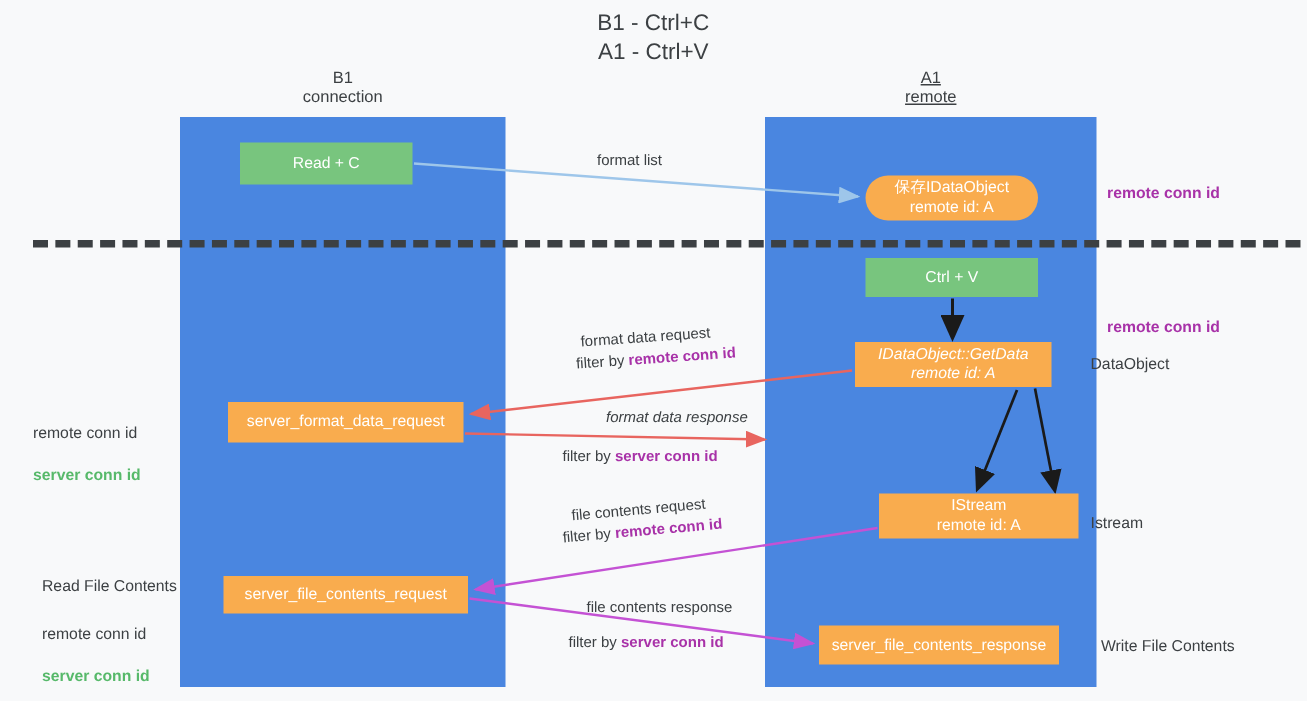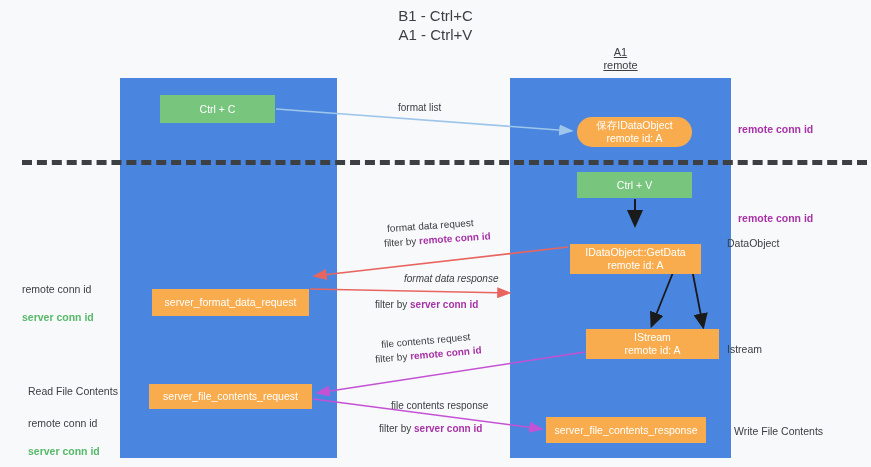--- a/index.html
+++ b/index.html
@@ -43,22 +43,22 @@
     display:flex;flex-direction:column;align-items:center;justify-content:center;
     color:#ffffff;font-size:10.5px;line-height:13px;text-align:center;
     white-space:pre-line;
   }
   .node.green{background:#78c57e;}
   .node.orange{background:#f9ac4e;}
 
   #n-ctrlc{left:160px;top:95px;width:115px;height:28px;}
   #n-idataobject{left:577px;top:117px;width:115px;height:30px;border-radius:15px;}
   #n-ctrlv{left:577px;top:172px;width:115px;height:26px;}
-  #n-getdata{left:570px;top:244px;width:131px;height:30px;}
-  #n-sfdreq{left:152px;top:268px;width:157px;height:27px;margin-top:21px;}
+  #n-getdata{left:570px;top:228px;width:131px;height:30px;font-style:italic;}
+  #n-sfdreq{left:152px;top:268px;width:157px;height:27px;}
   #n-sfdresp{left:514px;top:280px;width:164px;height:25px;}
   #n-istream{left:586px;top:329px;width:133px;height:30px;}
   #n-sfcreq{left:149px;top:384px;width:163px;height:25px;text-align:center;}
   #n-sfcresp{left:546px;top:417px;width:160px;height:26px;}
 
   
   .annot{position:absolute;font-size:10.5px;line-height:14px;white-space:pre-line;}
   .annot.dark{color:#3c4043;}
   .annot.purple{color:#a832a8;font-weight:bold;}
 
@@ -96,20 +96,22 @@
 </head>
 <body>
 
 <div id="stage">
 
   <div class="lane" id="lane-b1"></div>
   <div class="lane" id="lane-a1"></div>
 
   <div id="title">B1 - Ctrl+C
 A1 - Ctrl+V</div>
+  <div class="lane-head" id="head-b1">B1
+connection</div>
   <div class="lane-head" id="head-a1">A1
 remote</div>
 
   <div id="divider"></div>
 
   <svg id="edges" viewBox="0 0 871 467">
     <defs>
       <marker id="ah-blue" markerWidth="9" markerHeight="7" refX="8" refY="3.5" orient="auto">
         <polygon points="0,0 9,3.5 0,7" fill="#9ec6ea"></polygon>
       </marker>
@@ -137,21 +139,21 @@
 
     <line x1="678" y1="260" x2="652" y2="325" stroke="#1a1a1a" stroke-width="1.8" marker-end="url(#ah-black)"></line>
 
     <line x1="690" y1="259" x2="703" y2="326" stroke="#1a1a1a" stroke-width="1.8" marker-end="url(#ah-black)"></line>
 
     <line x1="585" y1="352" x2="317" y2="393" stroke="#c452d4" stroke-width="1.6" marker-end="url(#ah-purple)"></line>
 
     <line x1="313" y1="399" x2="542" y2="429" stroke="#c452d4" stroke-width="1.6" marker-end="url(#ah-purple)"></line>
   </svg>
 
-  <div class="node green" id="n-ctrlc">Ctrl + C</div>
+  <div class="node green" id="n-ctrlc">Read + C</div>
   <div class="node orange" id="n-idataobject">保存IDataObject
 remote id: A</div>
   <div class="node green" id="n-ctrlv">Ctrl + V</div>
   <div class="node orange" id="n-getdata">IDataObject::GetData
 remote id: A</div>
   <div class="node orange" id="n-sfdreq">server_format_data_request</div>
   <div class="node orange" id="n-istream">IStream
 remote id: A</div>
   <div class="node orange" id="n-sfcreq">server_file_contents_request</div>
   <div class="node orange" id="n-sfcresp">server_file_contents_response</div>

